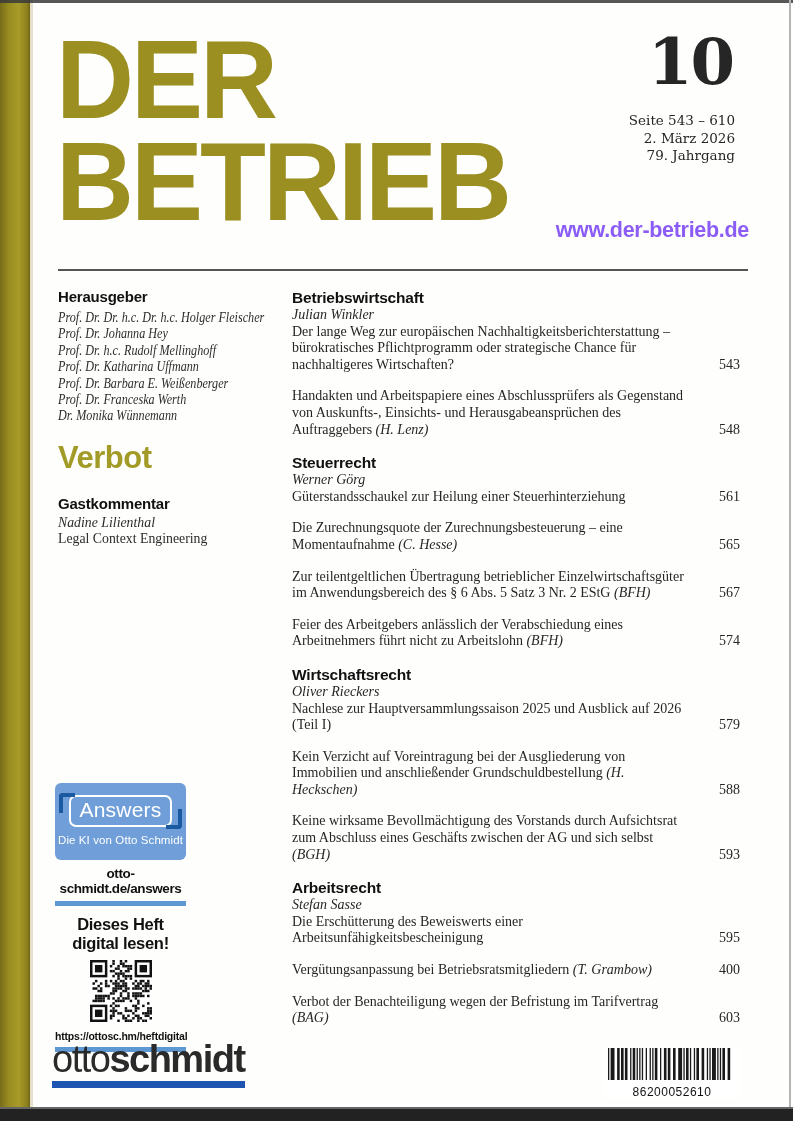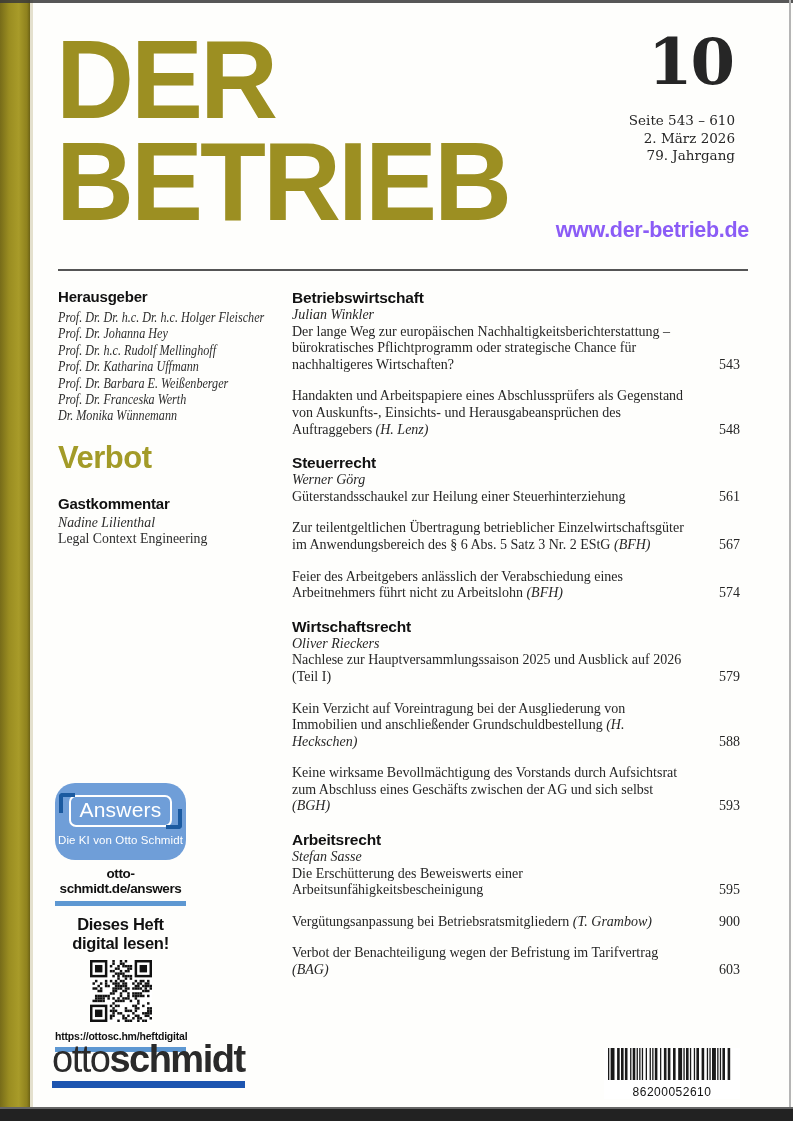--- a/index.html
+++ b/index.html
@@ -51,21 +51,21 @@
     margin-top:15px;font-weight:bold;font-size:31px;letter-spacing:-0.5px;
     color:var(--olive2);
   }
   .gastkommentar{margin-top:19px;}
   .gk-author{font-family:"Liberation Serif", serif;font-style:italic;font-size:13.8px;line-height:16.4px;color:#2c2c2c;margin-top:3px;}
   .gk-title{font-family:"Liberation Serif", serif;font-size:13.8px;line-height:16.4px;color:#2c2c2c;}
 
   
   .answers-area{position:absolute;left:55px;top:783px;width:131px;text-align:center;}
   .answers-box{
-    position:relative;height:77px;border-radius:20px;background:var(--ansblue);
+    position:relative;height:77px;border-radius:6px;background:var(--ansblue);
     box-sizing:border-box;padding-top:12px;
   }
   .answers-inner{
     position:relative;display:inline-block;border:2.5px solid #fff;border-radius:7px;
     padding:1px 9px 3px 9px;color:#fff;font-size:21px;letter-spacing:0.2px;
     font-family:"Liberation Sans", sans-serif;
   }
   .br-tl{position:absolute;left:-12px;top:-4px;width:12px;height:16px;border-left:4px solid var(--ansdark);border-top:4px solid var(--ansdark);border-top-left-radius:4px;}
   .br-br{position:absolute;right:-12px;bottom:-4px;width:12px;height:16px;border-right:4px solid var(--ansdark);border-bottom:4px solid var(--ansdark);border-bottom-right-radius:4px;}
   .answers-sub{margin-top:7px;color:#fff;font-size:11.5px;letter-spacing:0.1px;}
@@ -388,20 +388,28 @@
 
   <div class="toc-item">
     <div class="it-left">
       <div class="it-author">Werner Görg</div>
       <span class="it-title">Güterstandsschaukel zur Heilung einer Steuerhinterziehung</span>
       
     </div>
     <div class="it-page">561</div>
   </div>
 
+  <div class="toc-item">
+    <div class="it-left">
+      
+      <span class="it-title">Die Zurechnungsquote der Zurechnungsbesteuerung – eine Momentaufnahme </span>
+      <span class="it-ref">(C. Hesse)</span>
+    </div>
+    <div class="it-page">565</div>
+  </div>
 
   <div class="toc-item">
     <div class="it-left">
       
       <span class="it-title">Zur teilentgeltlichen Übertragung betrieblicher Einzelwirtschaftsgüter im Anwendungsbereich des § 6 Abs. 5 Satz 3 Nr. 2 EStG </span>
       <span class="it-ref">(BFH)</span>
     </div>
     <div class="it-page">567</div>
   </div>
 
@@ -459,21 +467,21 @@
     </div>
     <div class="it-page">595</div>
   </div>
 
   <div class="toc-item">
     <div class="it-left">
       
       <span class="it-title">Vergütungsanpassung bei Betriebsratsmitgliedern </span>
       <span class="it-ref">(T. Grambow)</span>
     </div>
-    <div class="it-page">900</div>
+    <div class="it-page">400</div>
   </div>
 
   <div class="toc-item">
     <div class="it-left">
       
       <span class="it-title">Verbot der Benachteiligung wegen der Befristung im Tarifvertrag </span>
       <span class="it-ref">(BAG)</span>
     </div>
     <div class="it-page">603</div>
   </div>

